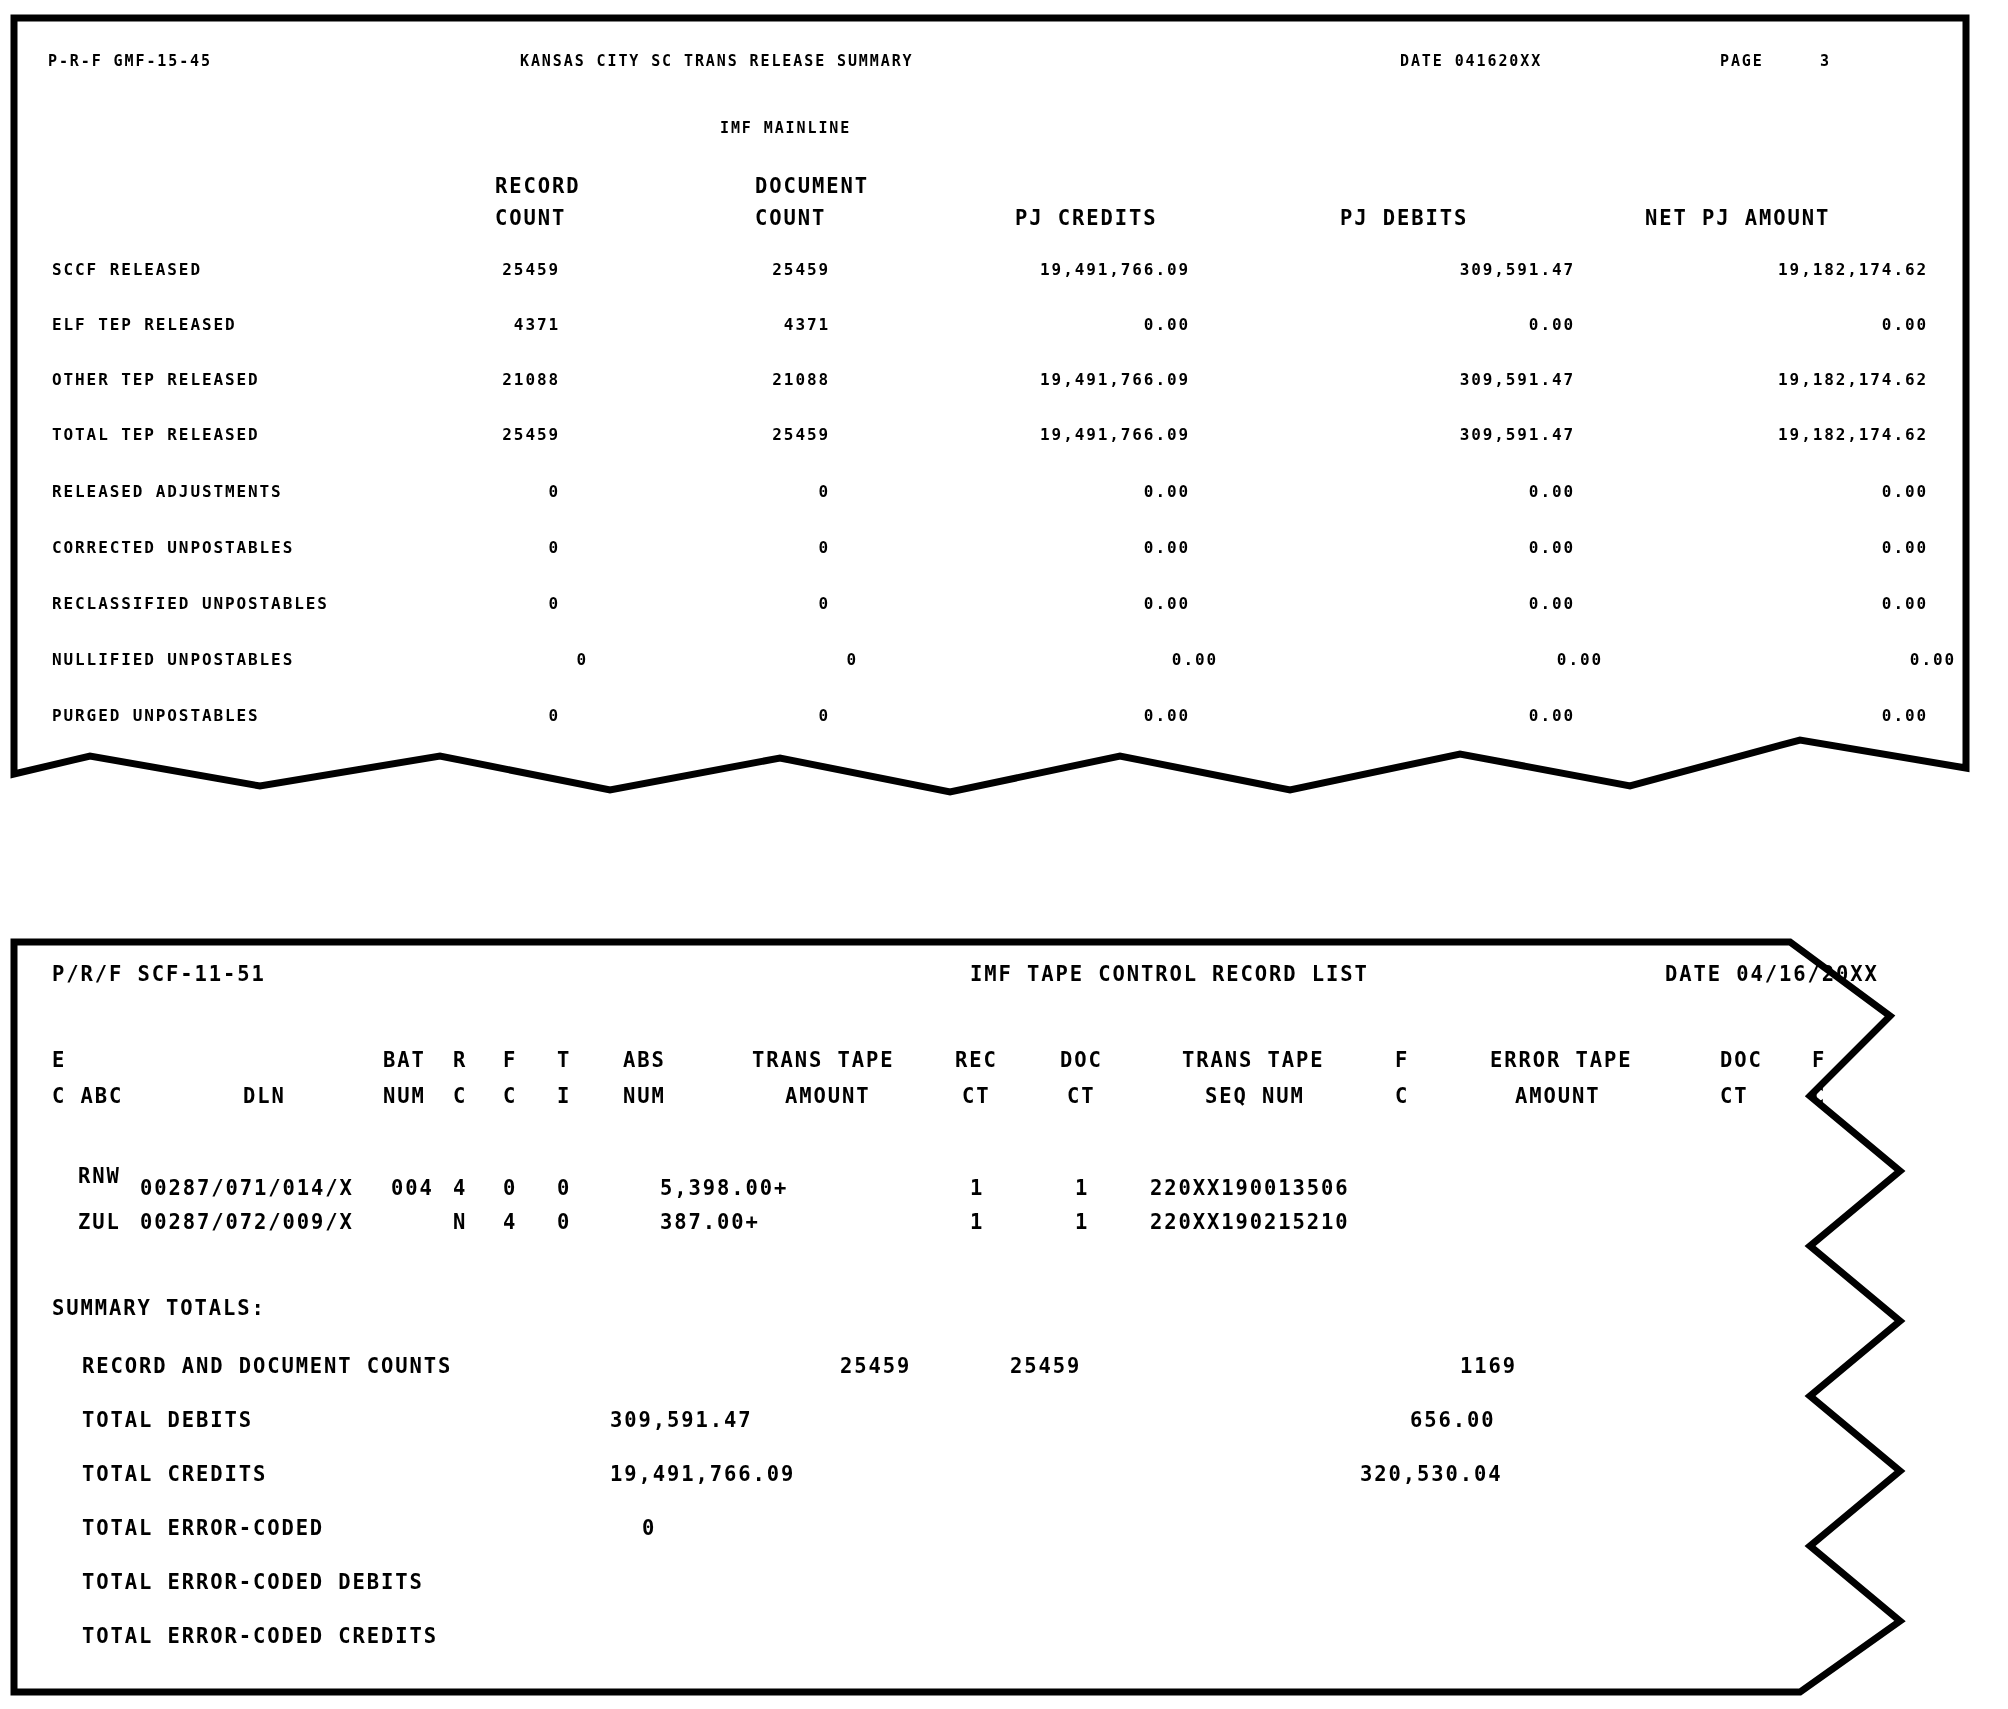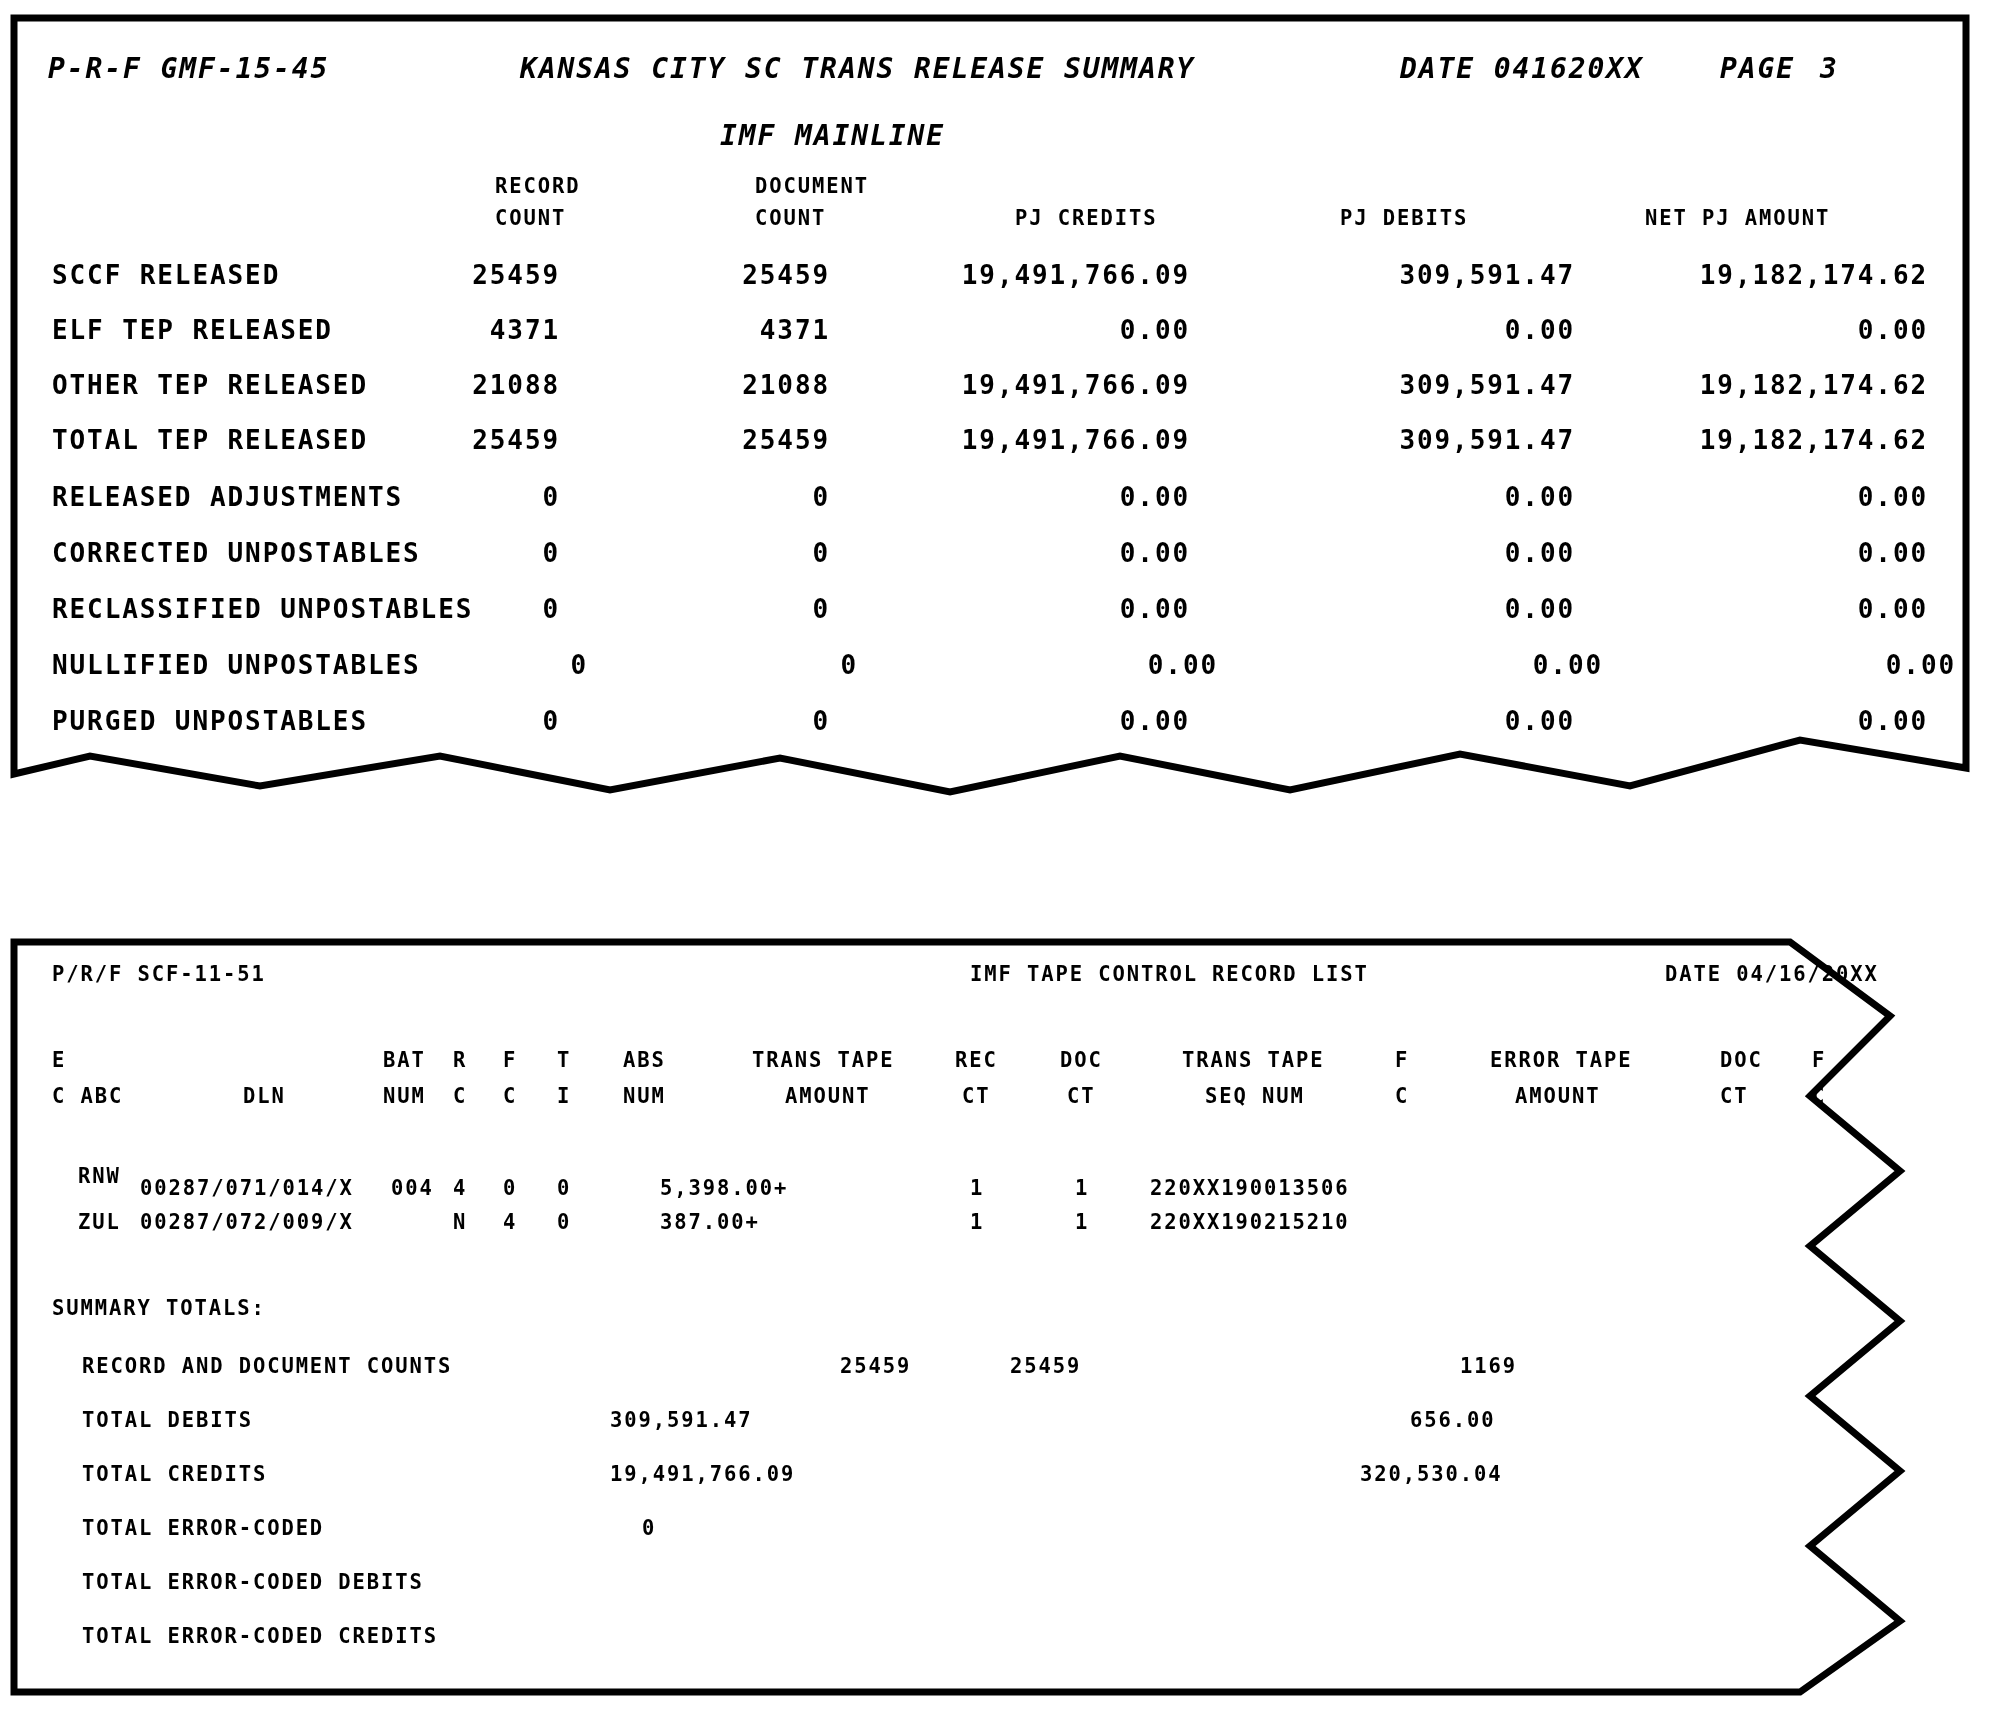--- a/index.html
+++ b/index.html
@@ -37,24 +37,23 @@
     position: absolute;
     left: 0;
     top: 0;
     width: 100%;
     height: 100%;
   }
 
   .r1-line {
     position: absolute;
     white-space: pre;
-    font-size: 28px;
+    font-size: 15px;
     letter-spacing: 1.9px;
     font-weight: bold;
-    font-style: italic;
   }
 
   
   .r1-head-left   { left: 38px;  top: 38px; }
   .r1-head-title  { left: 510px; top: 38px; }
   .r1-head-date   { left: 1390px;top: 38px; }
   .r1-head-pagelb { left: 1710px;top: 38px; }
   .r1-head-pageno { left: 1810px;top: 38px; }
   .r1-subtitle    { left: 710px; top: 105px; }
 
@@ -70,21 +69,21 @@
   
   .r1-row {
     position: absolute;
     left: 0;
     width: 100%;
     height: 26px;
   }
   .r1-cell {
     position: absolute;
     white-space: pre;
-    font-size: 26px;
+    font-size: 16px;
     letter-spacing: 1.9px;
     font-weight: bold;
   }
   .r1-label { left: 42px; text-align: left; }
   .r1-num   { text-align: right; }
   .c-record { right: 1410px; }
   .c-doc    { right: 1140px; }
   .c-cred   { right: 780px;  }
   .c-deb    { right: 395px;  }
   .c-net    { right: 42px;   }

